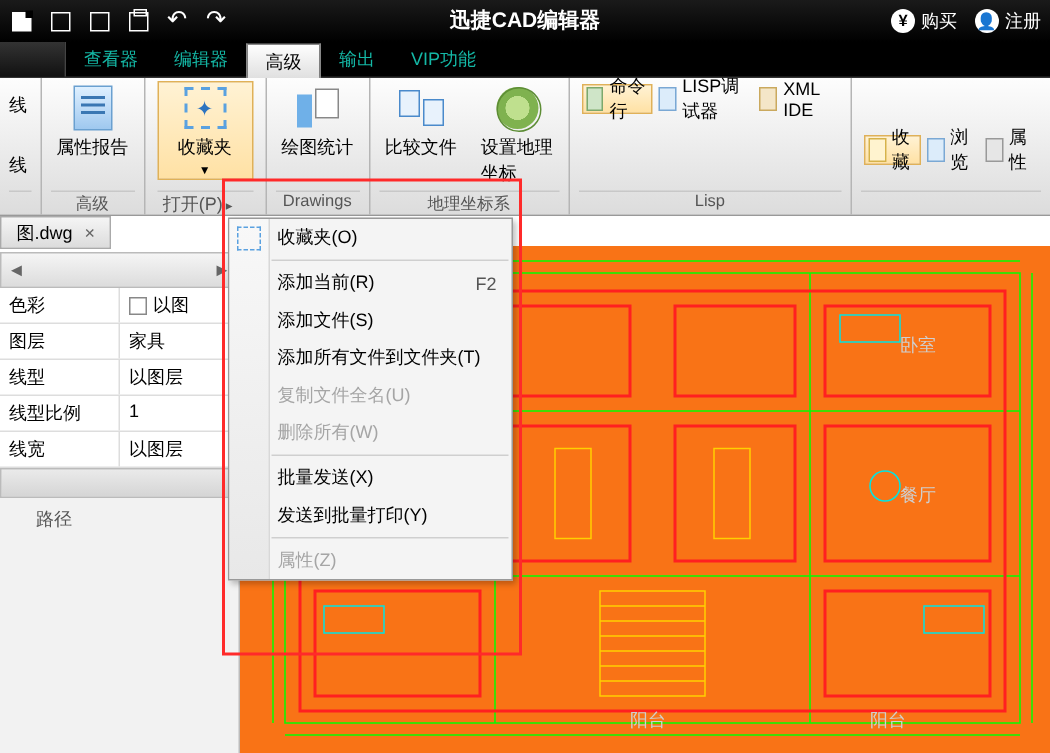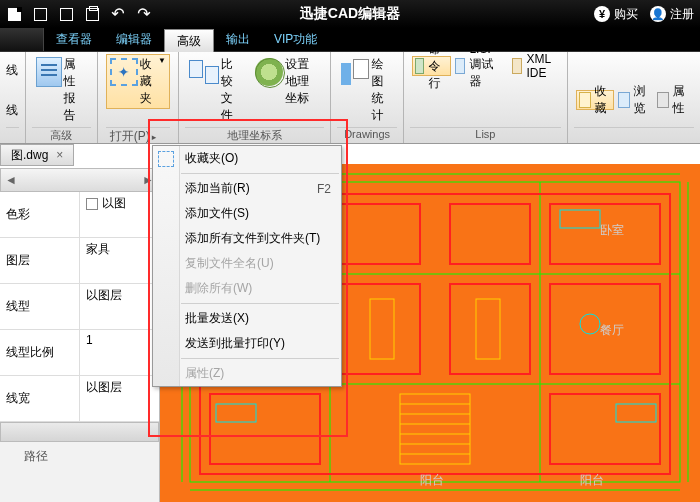--- a/index.html
+++ b/index.html
@@ -10,40 +10,40 @@
   .t-save,.t-saveall,.t-print{border:1px solid #fff;width:13px;height:13px;position:relative;}
   .t-new{width:13px;height:13px;background:#fff;position:relative;}
   .t-new::after{content:"";position:absolute;top:-1px;right:-1px;width:5px;height:5px;background:#000;}
   .t-print::before{content:"";position:absolute;top:-3px;left:2px;width:7px;height:3px;border:1px solid #fff;}
   .t-arrow{font-size:16px;line-height:1;}
   .app-title{position:absolute;left:50%;transform:translateX(-50%);font-size:14px;font-weight:bold;}
   .titlebar .right{margin-left:auto;display:flex;gap:12px;align-items:center;}
   .circ{width:16px;height:16px;border-radius:50%;background:#fff;color:#000;display:flex;align-items:center;justify-content:center;font-size:11px;font-weight:bold;}
   .tabs{height:24px;background:#000;display:flex;border-bottom:1px solid #333;}
   .tabs .app-menu{width:44px;background:linear-gradient(#333,#111);border-right:1px solid #444;}
-  .tabs .tab{padding:0 12px;height:100%;display:flex;align-items:center;color:#7dd3fc;cursor:pointer;}
+  .tabs .tab{padding:0 12px;height:100%;display:flex;align-items:center;color:#14b8a6;cursor:pointer;}
   .tabs .tab.active{background:linear-gradient(#fefefe,#e0e0e0);color:#000;border:1px solid #888;border-bottom:none;position:relative;top:1px;}
   .ribbon{height:92px;background:linear-gradient(#fdfdfd,#dcdcdc);display:flex;border-bottom:1px solid #999;}
   .rgroup{border-right:1px solid #b5b5b5;display:flex;flex-direction:column;padding:2px 6px 0;}
   .rgroup .body{flex:1;display:flex;gap:8px;align-items:flex-start;}
   .rgroup .foot{height:16px;text-align:center;color:#555;font-size:11px;border-top:1px solid #c8c8c8;}
-  .bigbtn{display:flex;flex-direction:row;gap:2px;padding:2px 4px;min-width:56px;cursor:pointer;}
+  .bigbtn{display:flex;flex-direction:column;align-items:center;gap:2px;padding:2px 4px;min-width:56px;cursor:pointer;}
   .bigbtn .ico{width:32px;height:32px;display:flex;align-items:center;justify-content:center;}
   .bigbtn.active{background:linear-gradient(#fff2d4,#ffe1a4);border:1px solid #e0b158;padding:1px 3px;}
   .smalllist{display:flex;flex-direction:row;gap:1px;padding:2px;}
   .smallbtn{display:flex;align-items:center;gap:4px;padding:1px 3px;cursor:pointer;height:20px;}
   .smallbtn .sico{width:16px;height:16px;}
   .smallbtn.hl{background:linear-gradient(#fff2d4,#ffe1a4);border:1px solid #e0b158;padding:0 2px;}
   
   .work{position:relative;height:414px;display:flex;}
   .filetab{position:absolute;top:0;left:0;height:22px;background:linear-gradient(#f5f5f5,#dcdcdc);border:1px solid #aaa;padding:0 10px;display:flex;align-items:center;z-index:1;}
   .leftpane{width:160px;margin-top:24px;background:#f2f2f2;border-right:1px solid #bbb;}
   .prop-head{background:linear-gradient(#eaeaea,#d5d5d5);border:1px solid #bbb;padding:3px 6px;margin-top:26px;}
   .prop-row{display:flex;border-bottom:1px solid #ddd;background:#fff;}
-  .prop-row .k{flex:1;padding:14px 6px;border-right:1px solid #ddd;font-family:Liberation Serif, serif;}
+  .prop-row .k{flex:1;padding:3px 6px;border-right:1px solid #ddd;font-family:Liberation Serif, serif;}
   .prop-row .v{flex:1;padding:3px 6px;}
   .chk{display:inline-block;width:12px;height:12px;border:1px solid #888;margin-right:4px;vertical-align:middle;background:#fff;}
   .path-row{padding:6px 24px;color:#555;}
   .canvas{flex:1;margin-top:20px;background:#f97316;position:relative;overflow:hidden;}
   .canvas svg{position:absolute;top:0;left:0;}
   
   .menu{position:absolute;top:1px;left:152px;width:190px;background:#f4f4f4;border:1px solid #999;z-index:10;box-shadow:2px 2px 4px rgba(0,0,0,.25);}
   .menu::before{content:"";position:absolute;left:0;top:0;bottom:0;width:26px;background:linear-gradient(#f8f8f8,#e8e8e8);border-right:1px solid #d8d8d8;}
   .menu .mi{position:relative;padding:4px 10px 4px 32px;cursor:default;display:flex;align-items:center;}
   .menu .mi.disabled{color:#a5a5a5;}
@@ -139,43 +139,43 @@
       </div>
     </div>
     <div class="foot" style="text-align:left;padding-left:4px;">
       <span>打开(P)</span><span class="dd-small">▸</span>
     </div>
   </div>
   <div class="rgroup">
     <div class="body">
       <div class="bigbtn">
         <div class="ico">
+            <div class="ico-stat"></div>
+          </div>
+        <span>绘图统计</span>
+      </div>
+    </div>
+    <div class="foot">Drawings</div>
+  </div>
+  <div class="rgroup">
+    <div class="body">
+      <div class="bigbtn">
+        <div class="ico">
             <div class="ico-compare"></div>
           </div>
         <span>比较文件</span>
       </div>
       <div class="bigbtn">
         <div class="ico">
             <div class="ico-geo"></div>
           </div>
         <span>设置地理坐标</span>
       </div>
     </div>
     <div class="foot">地理坐标系</div>
-  </div>
-  <div class="rgroup">
-    <div class="body">
-      <div class="bigbtn">
-        <div class="ico">
-            <div class="ico-stat"></div>
-          </div>
-        <span>绘图统计</span>
-      </div>
-    </div>
-    <div class="foot">Drawings</div>
   </div>
   <div class="rgroup">
     <div class="body">
       <div class="smalllist">
         <div class="smallbtn hl">
           <span class="sico" style="background:#cfe5c8;border:1px solid #7ca86c;"></span>
           <span>命令行</span>
         </div>
         <div class="smallbtn">
           <span class="sico" style="background:#dcecfa;border:1px solid #7aa8d4;"></span>

